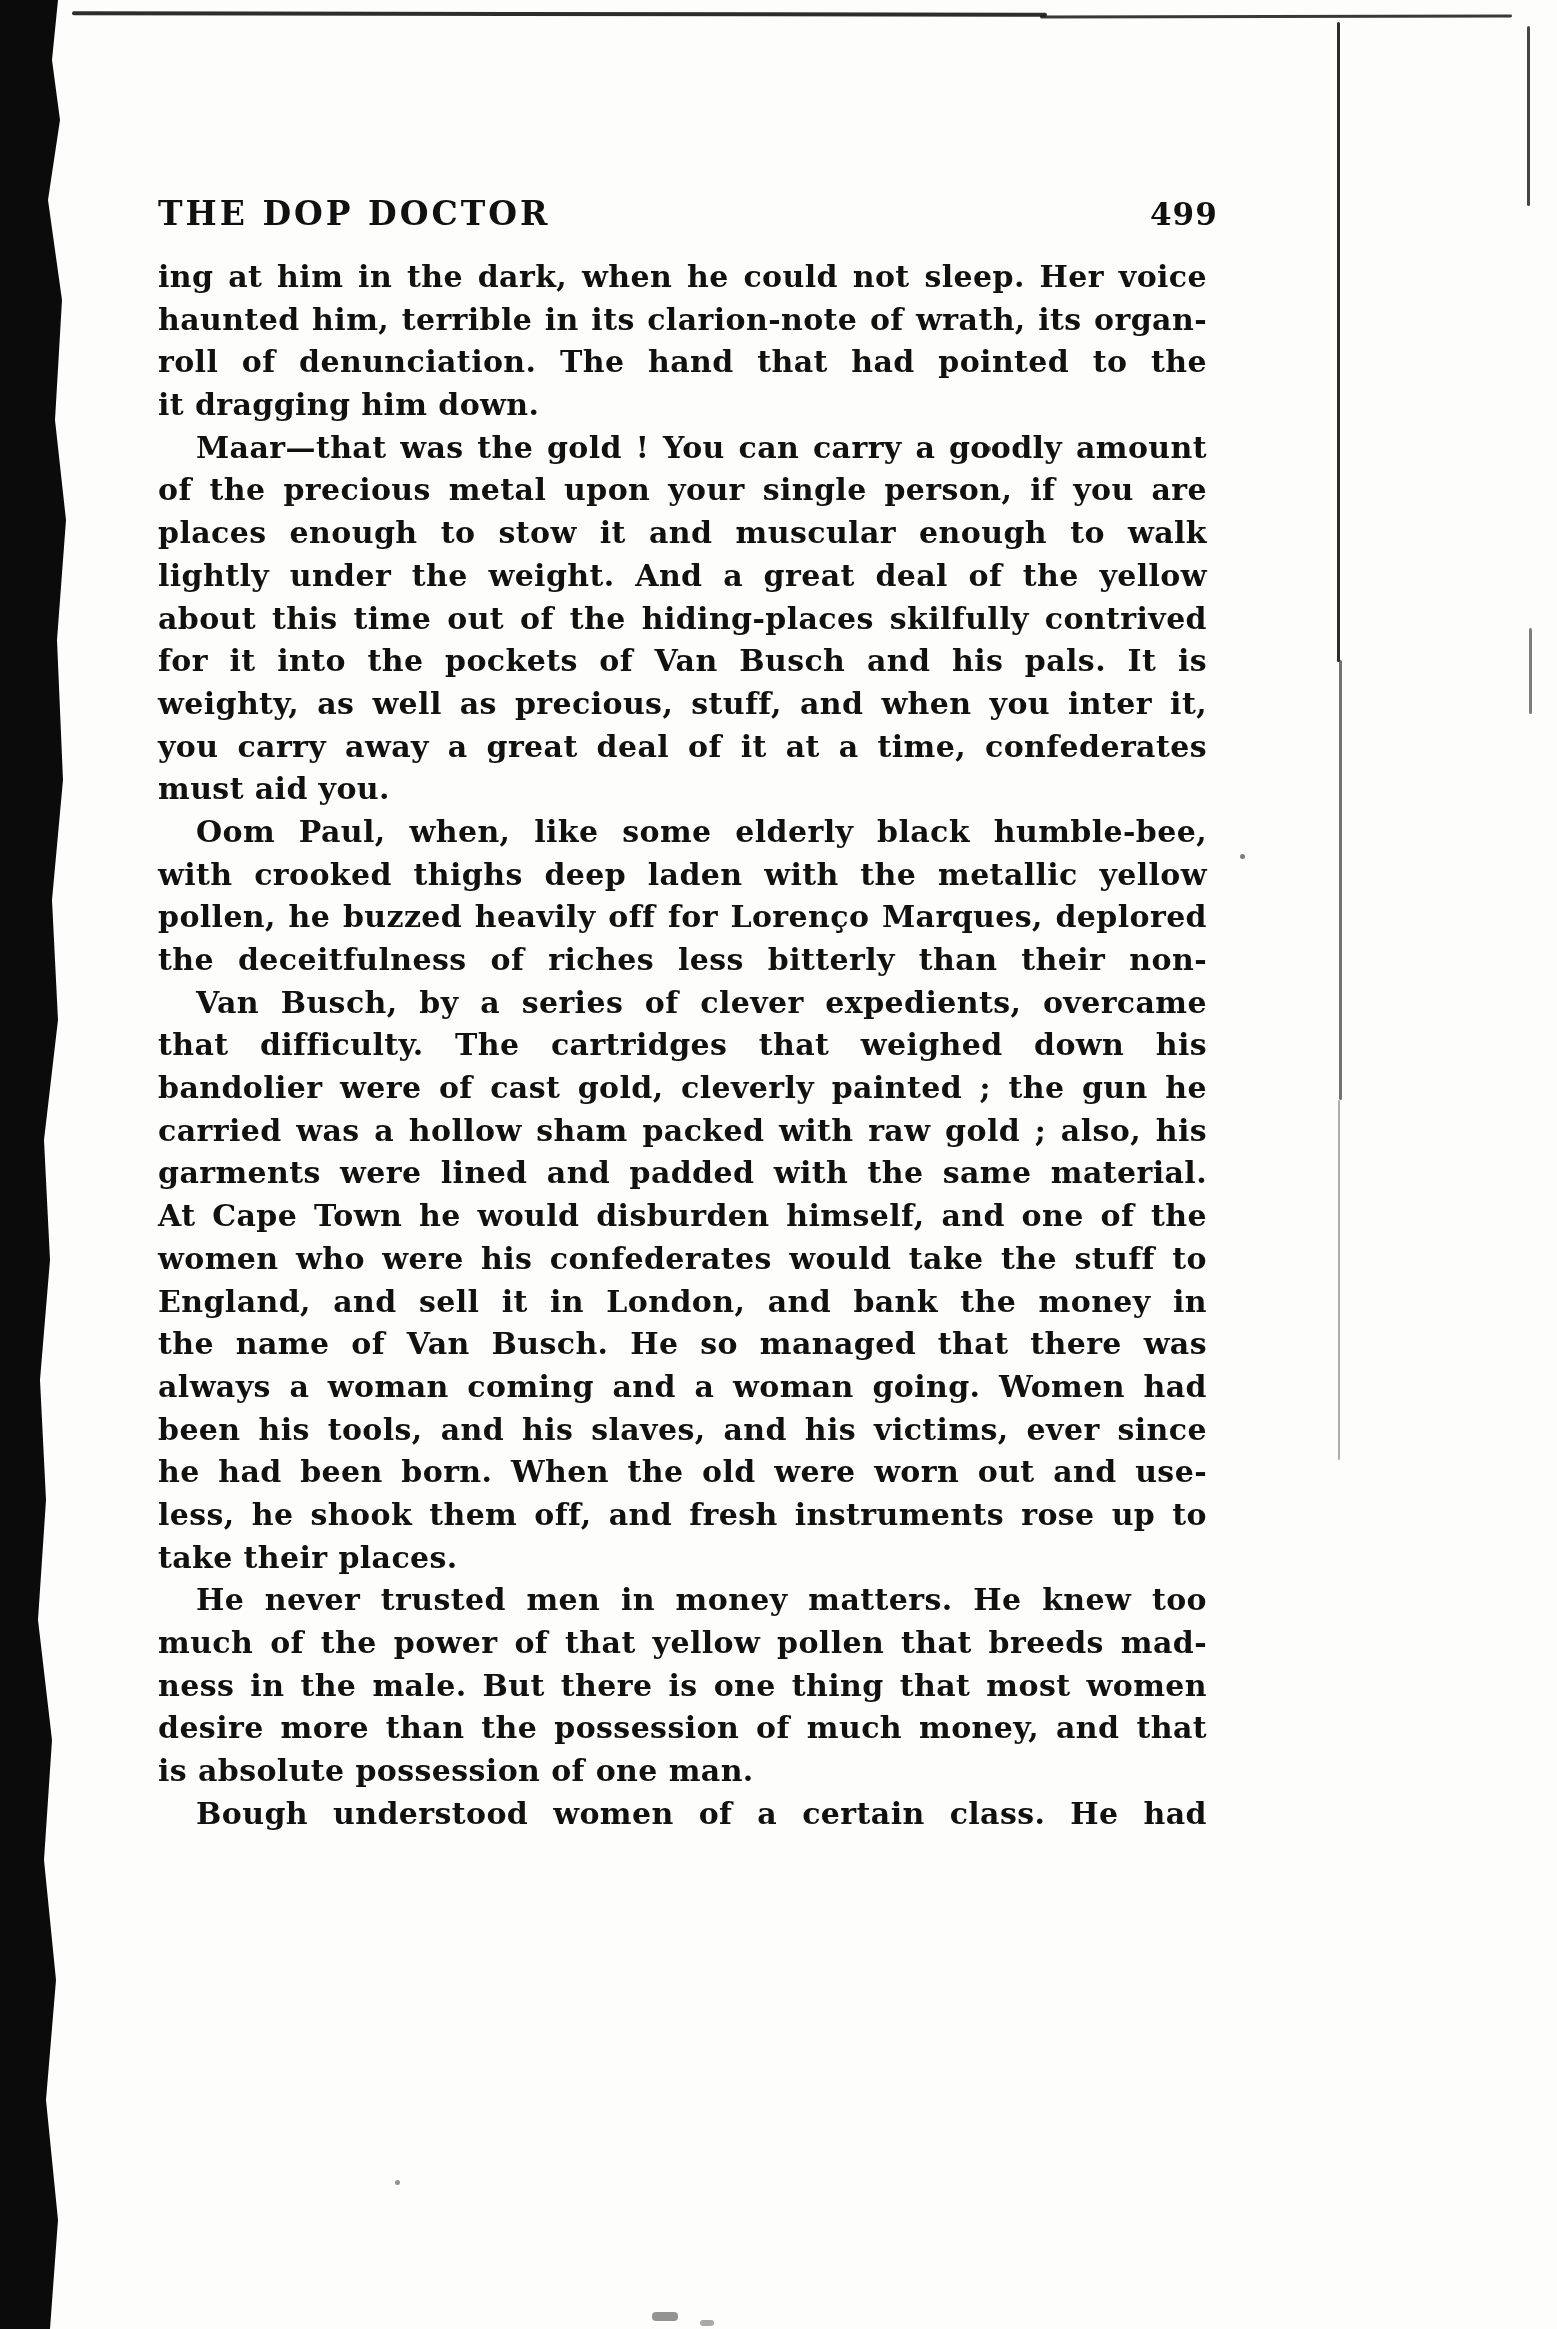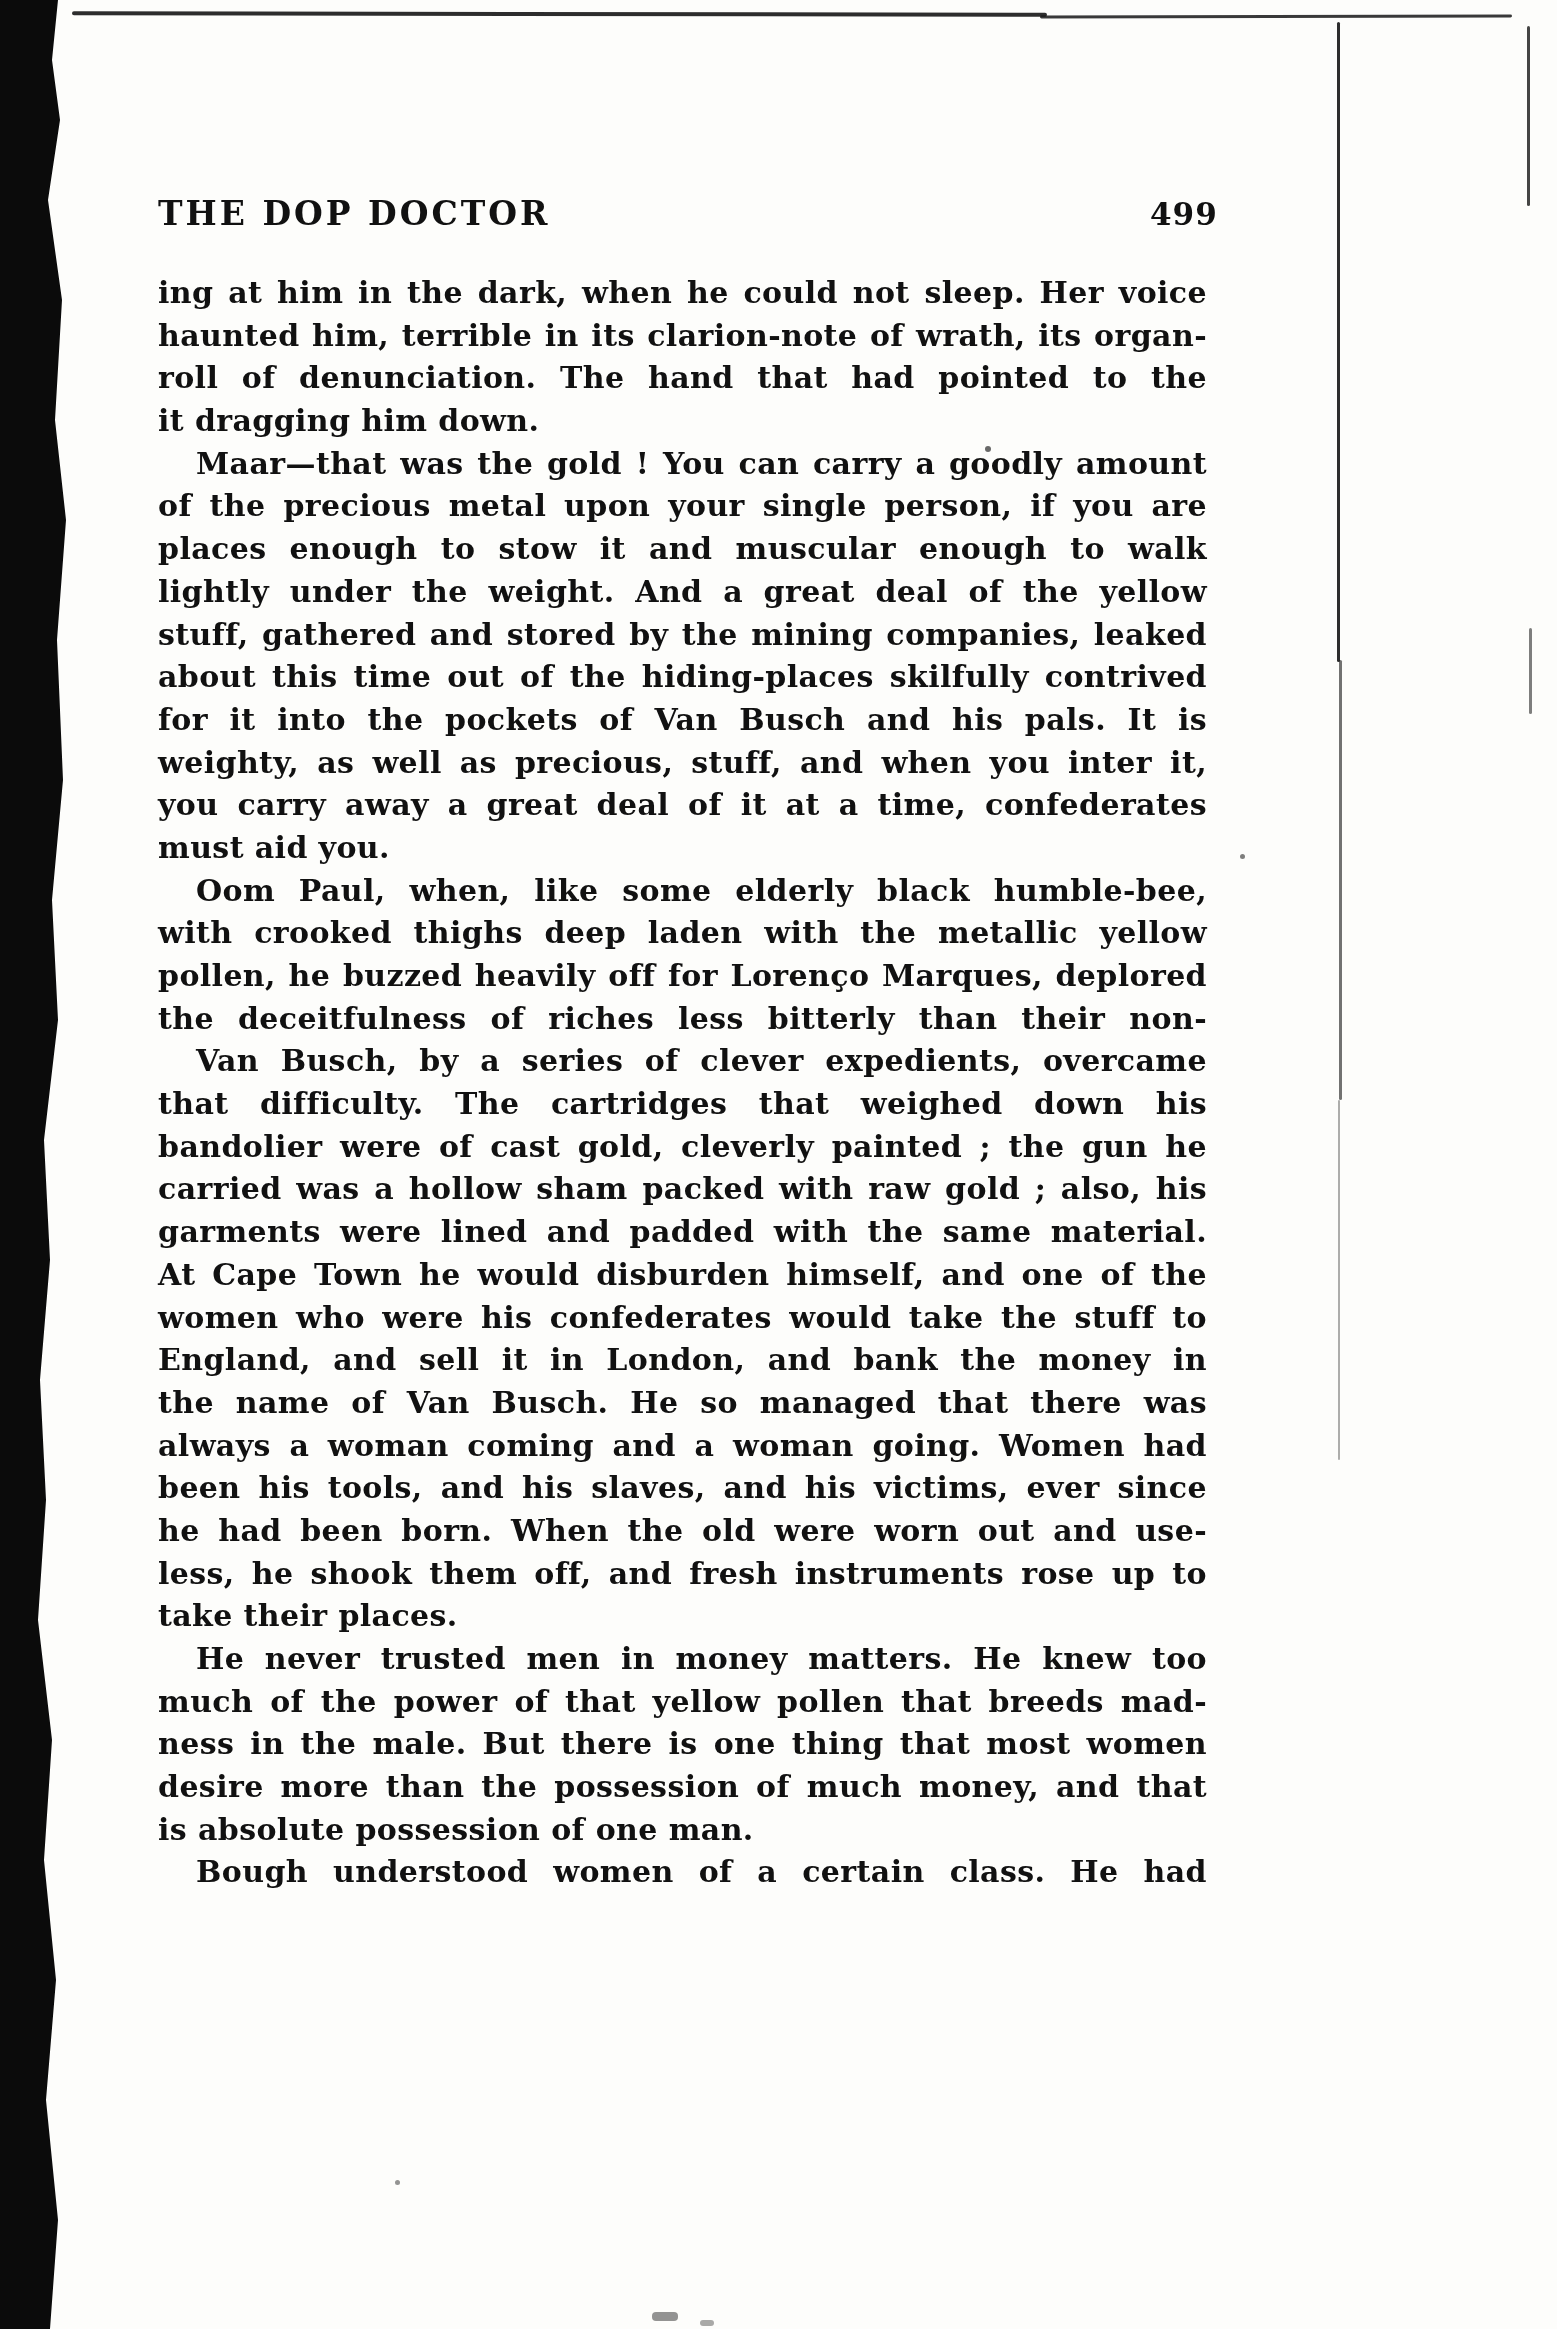--- a/index.html
+++ b/index.html
@@ -44,21 +44,21 @@
   .running-title{
     position:absolute;left:158px;top:194px;width:1049px;
     text-align:left;font-size:33px;font-weight:700;letter-spacing:3px;
     white-space:nowrap;
   }
   .page-number{
     position:absolute;left:1150px;top:196px;width:58px;
     text-align:left;font-size:31px;font-weight:700;letter-spacing:1px;
   }
   .page-body{
-    position:absolute;left:158px;top:272px;width:1049px;
+    position:absolute;left:158px;top:256px;width:1049px;
     font-size:30px;font-weight:700;letter-spacing:.4px;
   }
   .line{
     height:42.7px;line-height:42.7px;
     text-align:justify;text-align-last:justify;
     white-space:nowrap;
   }
   .line.endline{text-align-last:left;}
   .line.indent{text-indent:38px;}
 </style>
@@ -90,21 +90,20 @@
         <div class="line">ing at him in the dark, when he could not sleep.  Her voice</div>
         <div class="line">haunted him, terrible in its clarion-note of wrath, its organ-</div>
         <div class="line">roll of denunciation.  The hand that had pointed to the</div>
         <div class="line endline">it dragging him down.</div>
       </div>
       <div>
         <div class="line indent">Maar—that was the gold !  You can carry a goodly amount</div>
         <div class="line">of the precious metal upon your single person, if you are</div>
         <div class="line">places enough to stow it and muscular enough to walk</div>
         <div class="line">lightly under the weight.  And a great deal of the yellow</div>
-        <div class="line">stuff, gathered and stored by the mining companies, leaked</div>
         <div class="line">about this time out of the hiding-places skilfully contrived</div>
         <div class="line">for it into the pockets of Van Busch and his pals.  It is</div>
         <div class="line">weighty, as well as precious, stuff, and when you inter it,</div>
         <div class="line">you carry away a great deal of it at a time, confederates</div>
         <div class="line endline">must aid you.</div>
       </div>
       <div>
         <div class="line indent">Oom Paul, when, like some elderly black  humble-bee,</div>
         <div class="line">with crooked thighs deep laden with the metallic yellow</div>
         <div class="line">pollen, he buzzed heavily off for Lorenço Marques, deplored</div>

